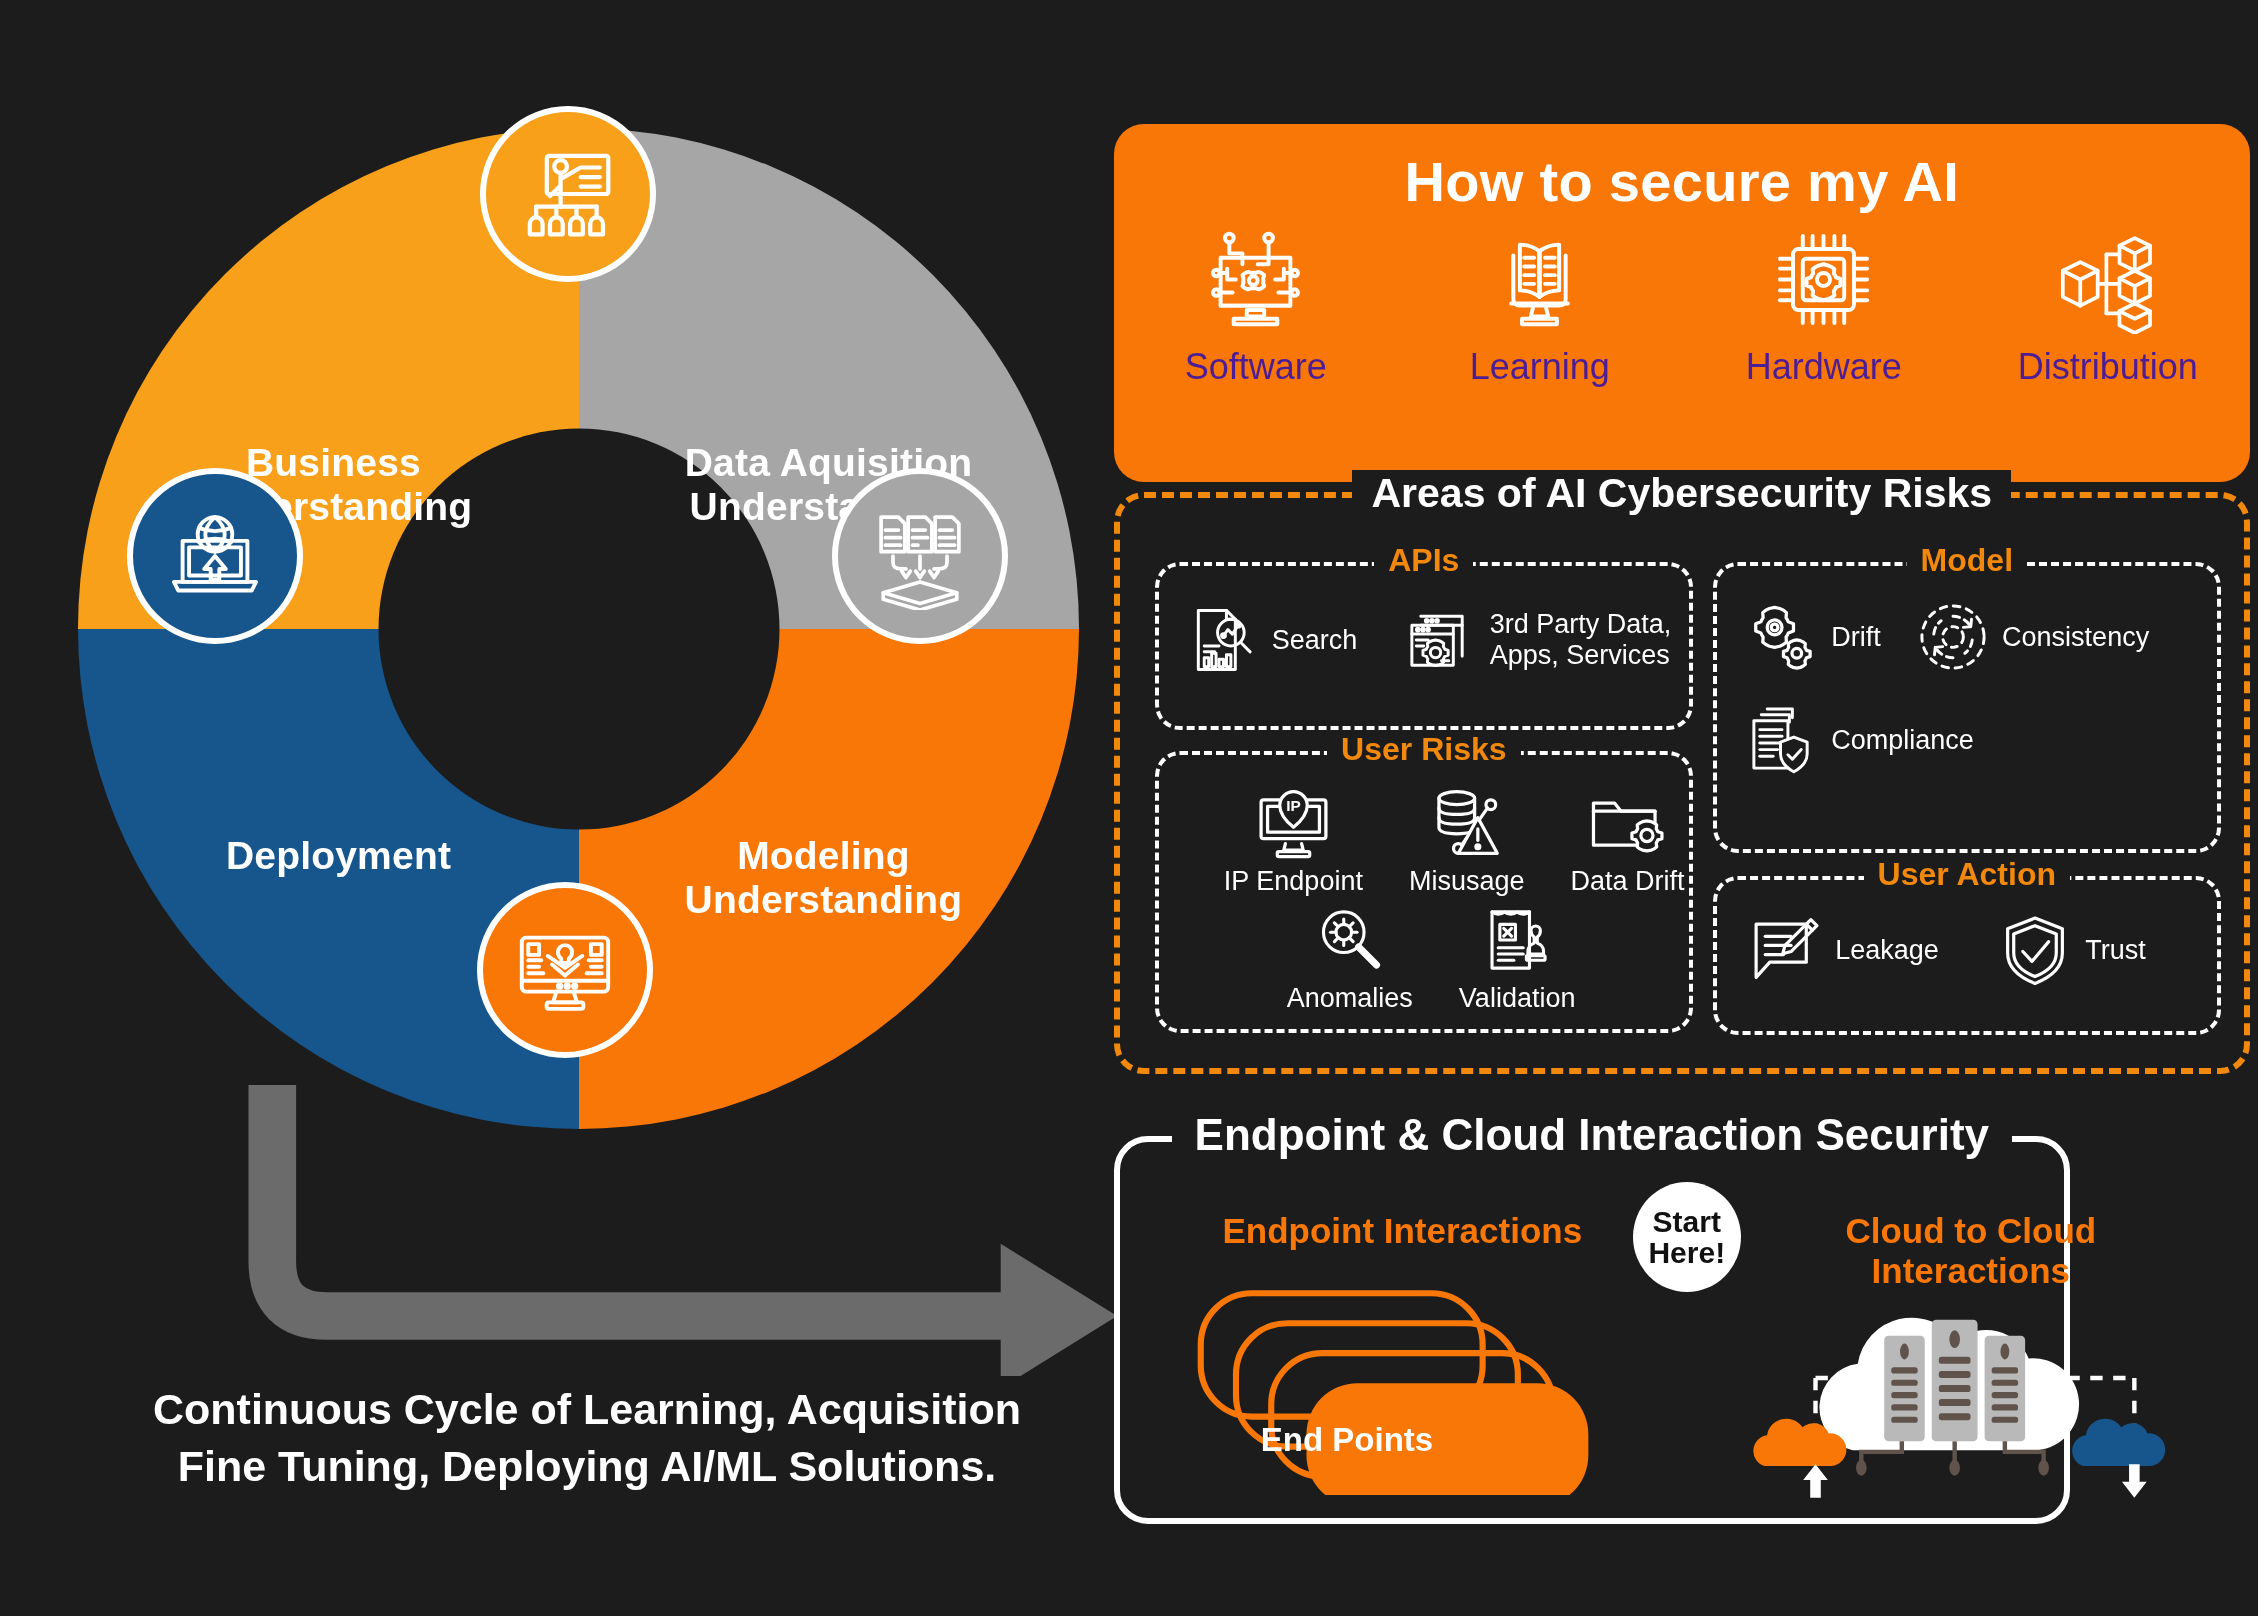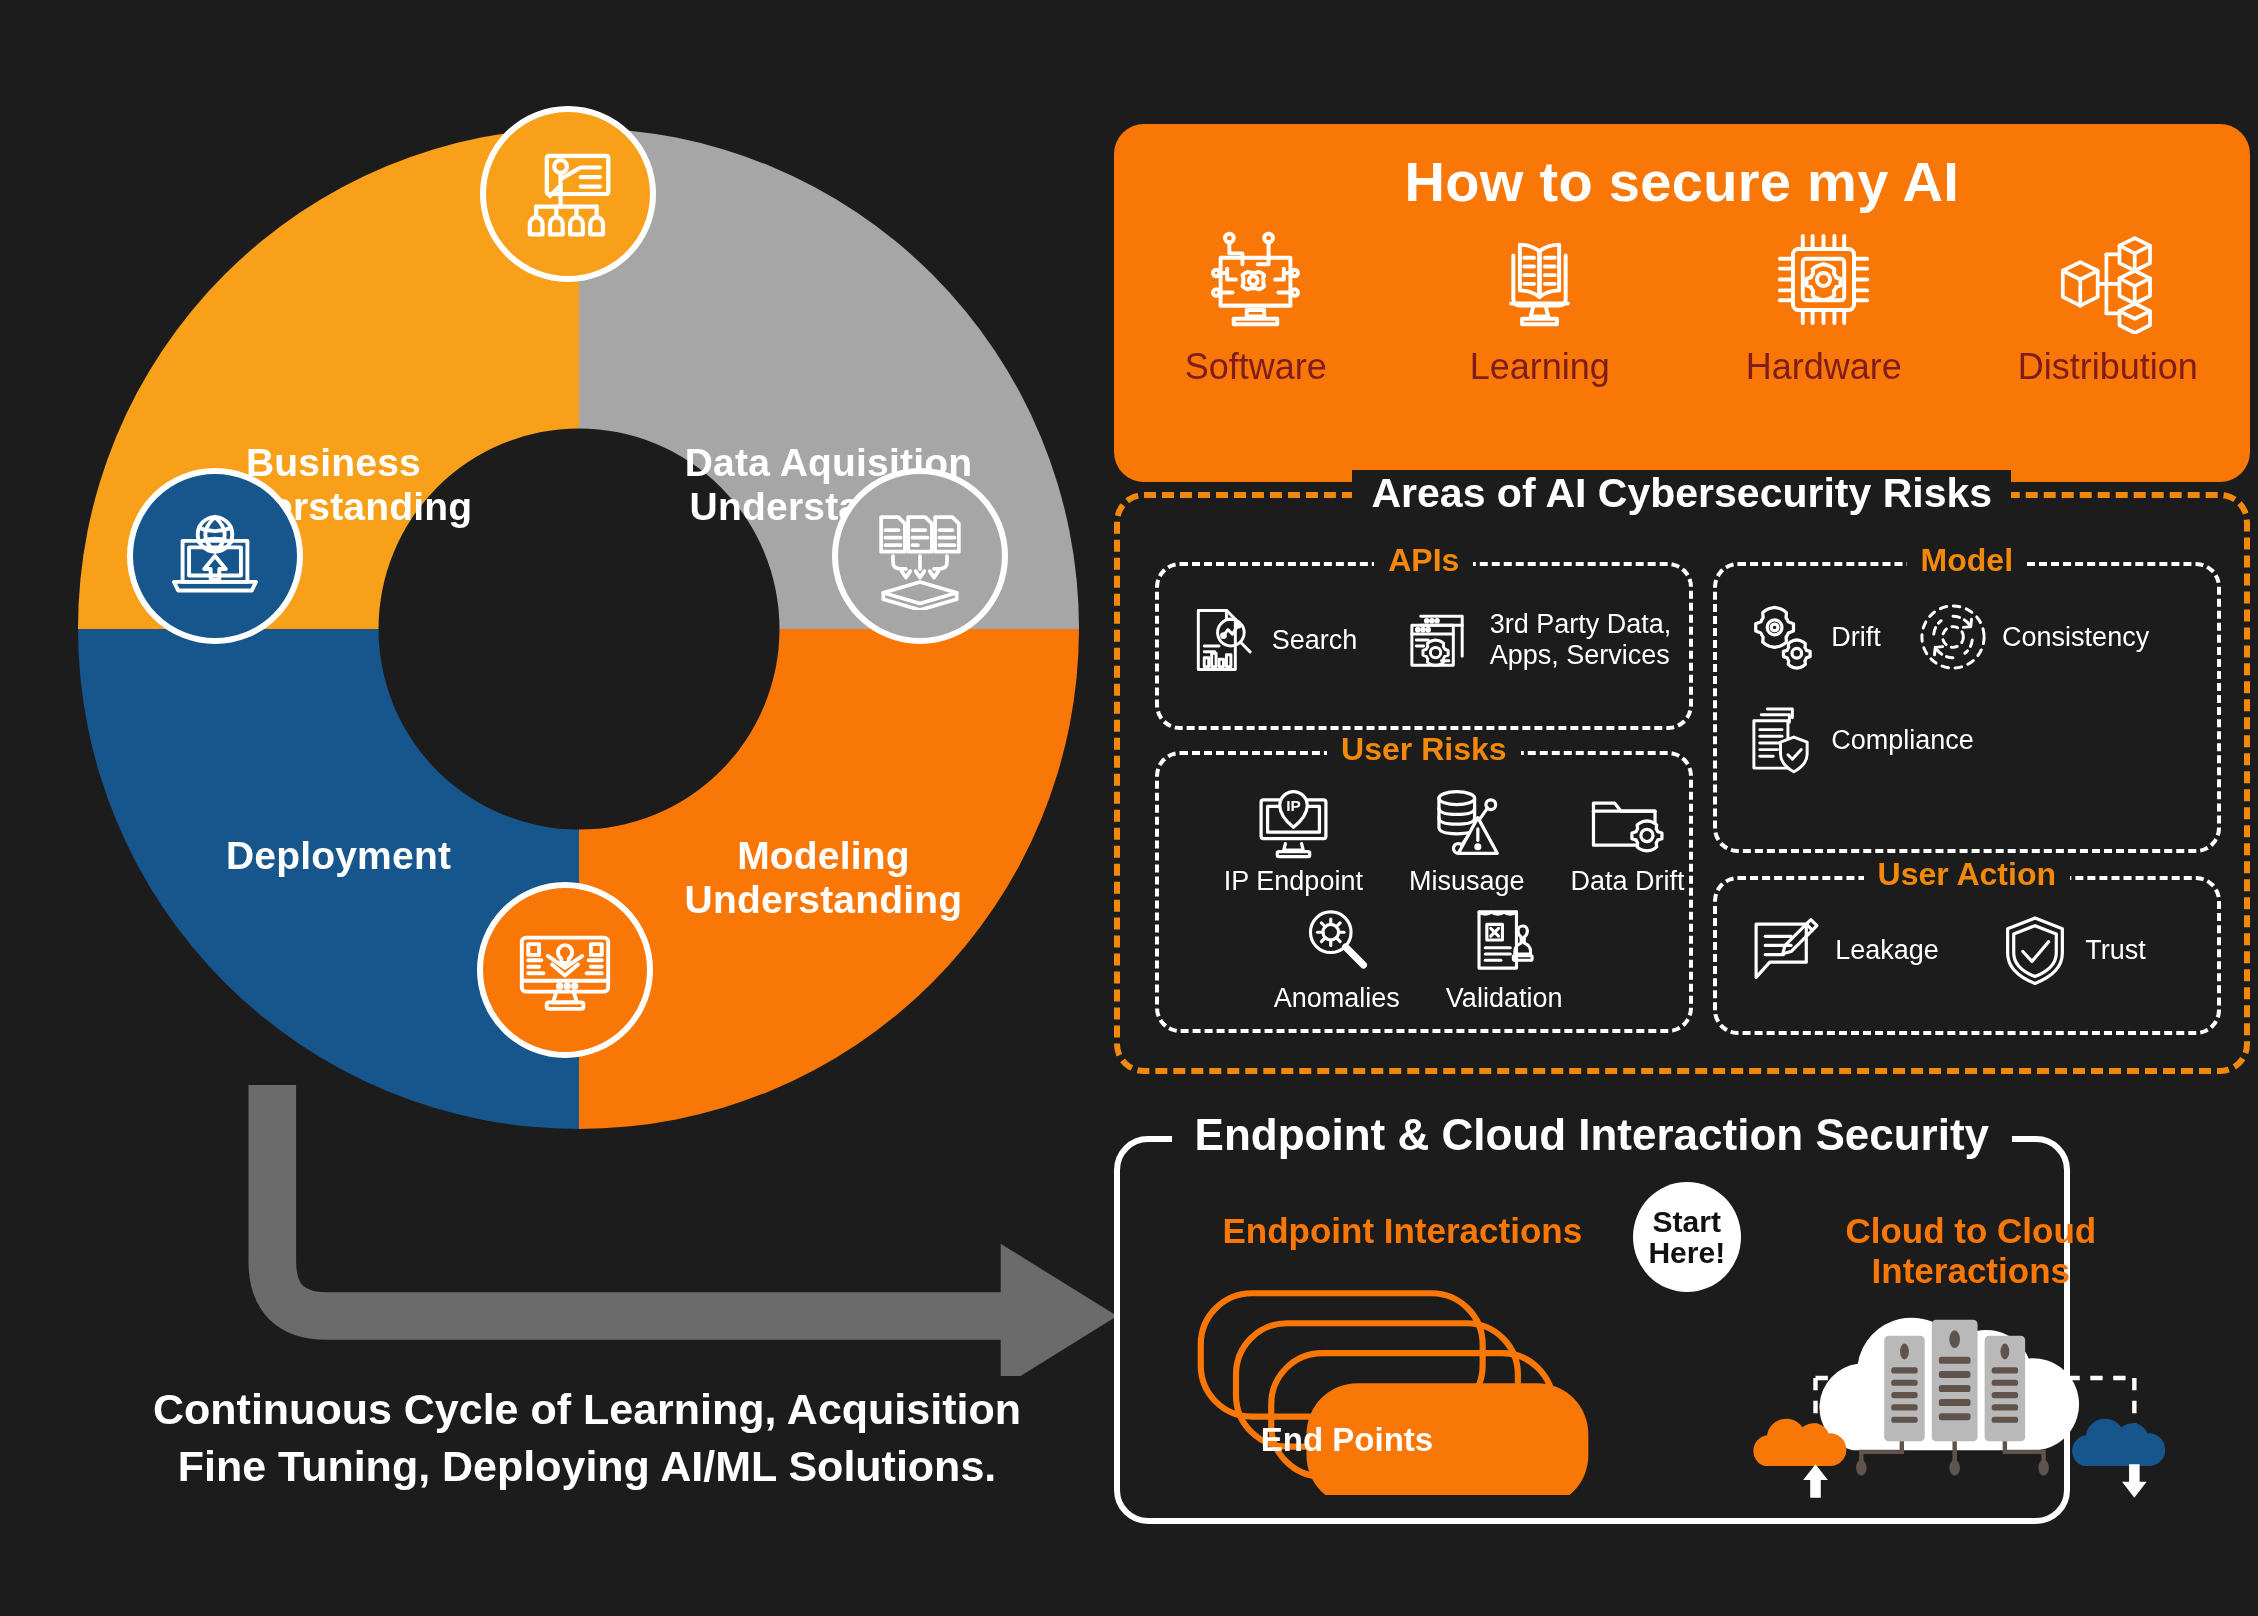--- a/index.html
+++ b/index.html
@@ -49,21 +49,21 @@
   
   .right-panel{position:absolute;left:1105px;top:0;width:1154px;height:1616px;}
 
   
   .secure-card{position:absolute;left:8.8px;top:124px;width:1136px;height:358px;
     background:#f97707;border-radius:30px;box-sizing:border-box;}
   .secure-title{position:absolute;left:0;right:0;top:25px;text-align:center;
     color:#ffffff;font-weight:bold;font-size:56px;letter-spacing:0.3px;}
   .secure-items{position:absolute;left:0;right:0;top:101px;display:flex;}
   .secure-item{flex:1;display:flex;flex-direction:column;align-items:center;gap:5.3px;}
-  .secure-item .lbl{color:#7f1d1d;font-size:36px;font-weight:normal;margin-top:7px;}
+  .secure-item .lbl{color:#4c1d95;font-size:36px;font-weight:normal;margin-top:7px;}
 
   
   .areas-box{position:absolute;left:8.8px;top:492px;width:1136px;height:582px;
     border:6.2px dashed #f2890d;border-radius:30px;box-sizing:border-box;}
   .areas-title{position:absolute;left:0;right:0;top:-28px;text-align:center;
     color:#ffffff;font-weight:bold;font-size:41px;}
   .areas-title span{background:#1c1c1c;padding:0 19.4px;}
 
   .sub-box{position:absolute;border:4.4px dashed #ffffff;border-radius:25px;box-sizing:border-box;}
   .sub-title{position:absolute;left:0;right:0;top:-24px;text-align:center;
@@ -445,21 +445,21 @@
               <g fill="none" stroke="#fff" stroke-width="4" stroke-linejoin="round" stroke-linecap="round">
                 <path d="M8 78 v-52 h26 l8 10 h42 v42 z"></path>
                   <line x1="8" y1="36" x2="84" y2="36"></line>
                 <path d="M74 48 l5.5 1 a16 16 0 0 1 6.5 4 l-0.5 5 a13 13 0 0 1 2 3.5 l5 1.5 v7 l-5 1.5 a13 13 0 0 1 -2 3.5 l0.5 5 a16 16 0 0 1 -6.5 4 l-5.5 1 l-5.5 -1 a16 16 0 0 1 -6.5 -4 l0.5 -5 a13 13 0 0 1 -2 -3.5 l-5 -1.5 v-7 l5 -1.5 a13 13 0 0 1 2 -3.5 l-0.5 -5 a16 16 0 0 1 6.5 -4z" fill="#1c1c1c"></path>
                 <circle cx="74" cy="66" r="7.5"></circle>
               </g>
             </svg>
             <div class="cap">Data Drift</div>
           </div>
         </div>
-        <div class="ico-row" style="left:115px;top:146px;gap:46px;align-items:flex-start;">
+        <div class="ico-row" style="left:128px;top:146px;gap:46px;align-items:flex-start;">
           <div class="ico-col">
             <svg width="78" height="78" viewBox="0 0 100 100">
               <g fill="none" stroke="#fff" stroke-width="4" stroke-linejoin="round" stroke-linecap="round">
                 <circle cx="42" cy="40" r="26"></circle>
                 <path d="M61 59 L84 82" stroke-width="9"></path>
                 <circle cx="42" cy="40" r="10"></circle>
                 <g>
                   <line x1="42" y1="30" x2="42" y2="23"></line>
                     <line x1="42" y1="50" x2="42" y2="57"></line>
                   <line x1="32" y1="40" x2="25" y2="40"></line>

